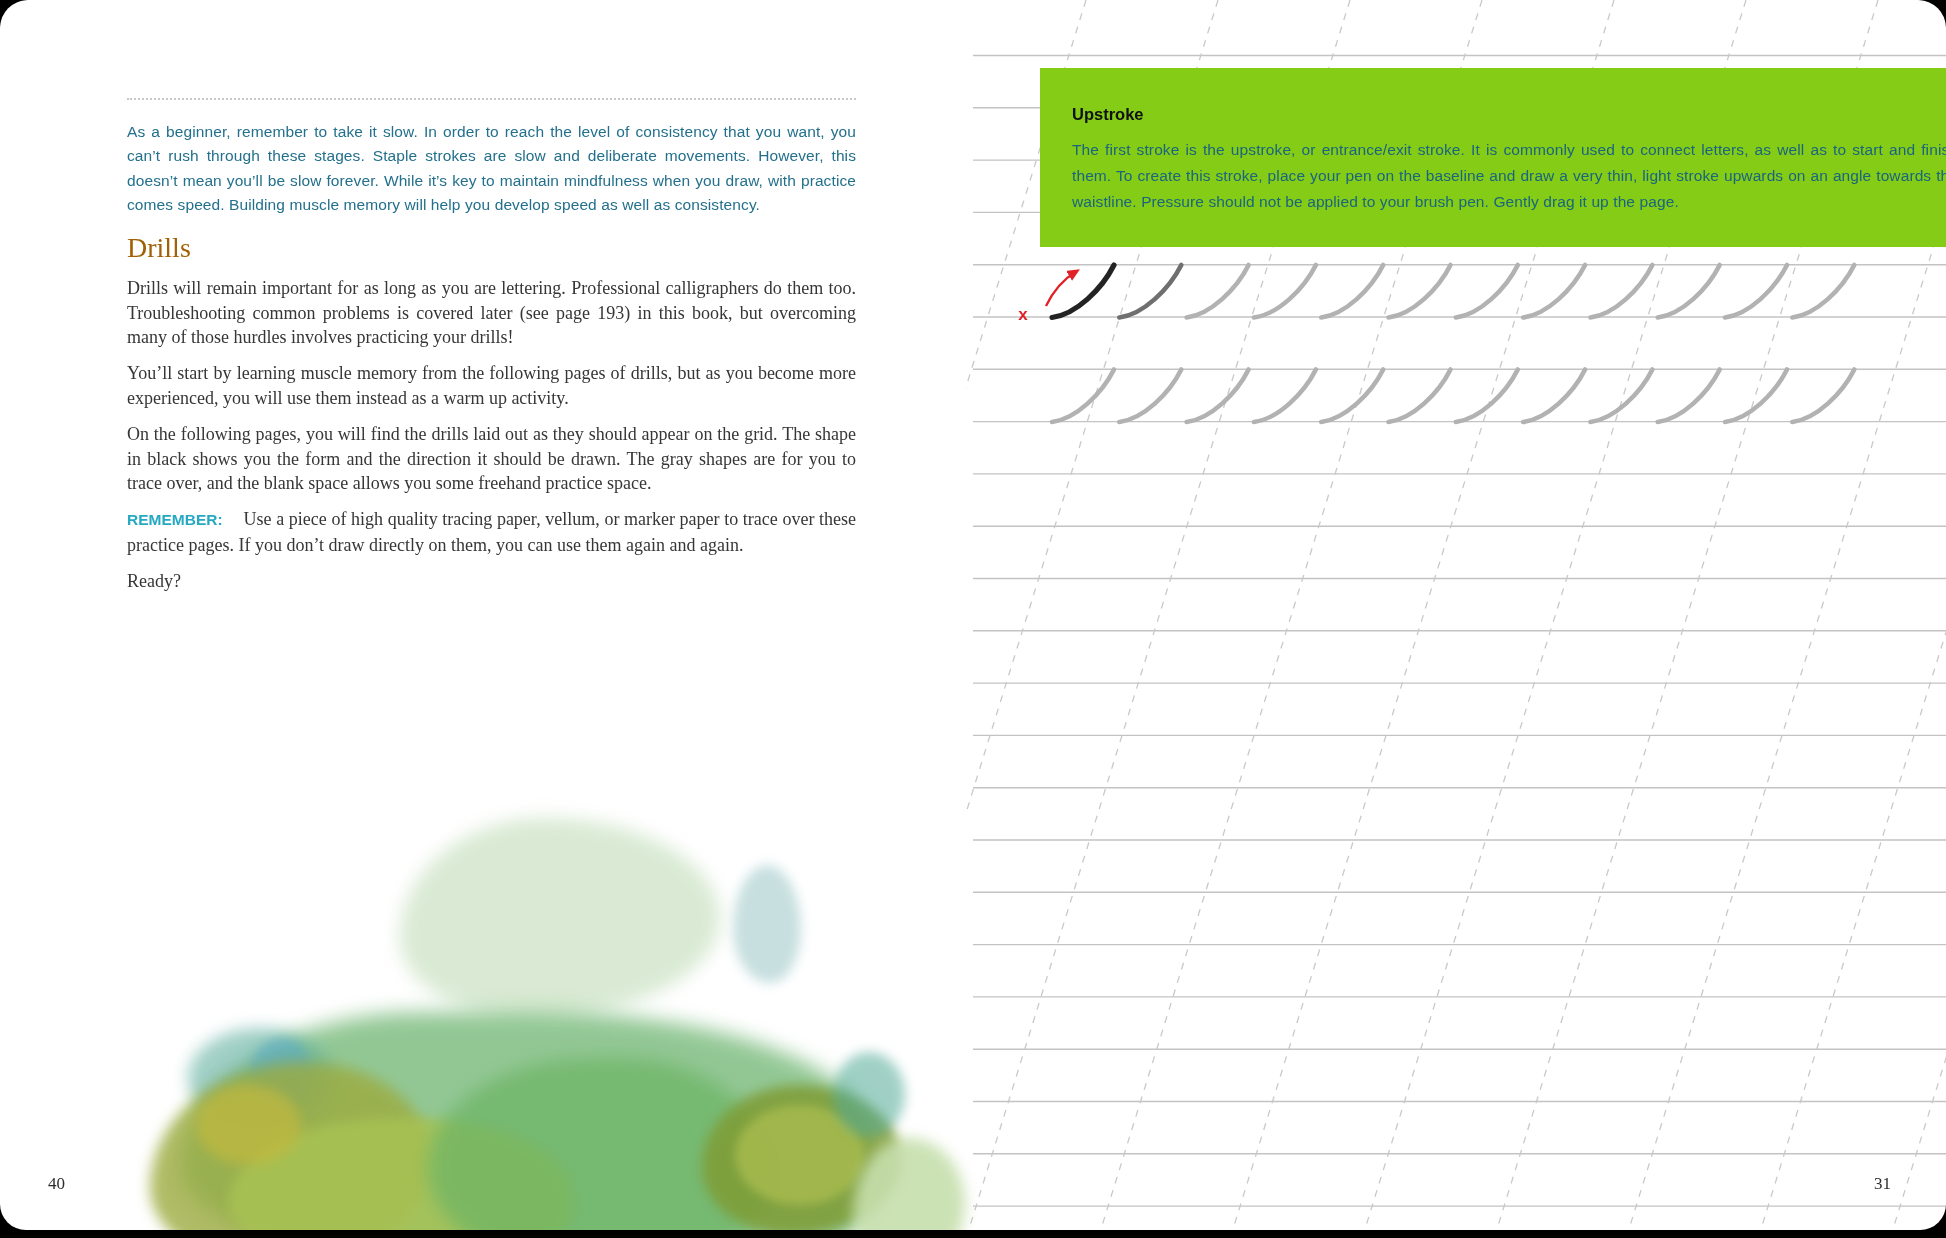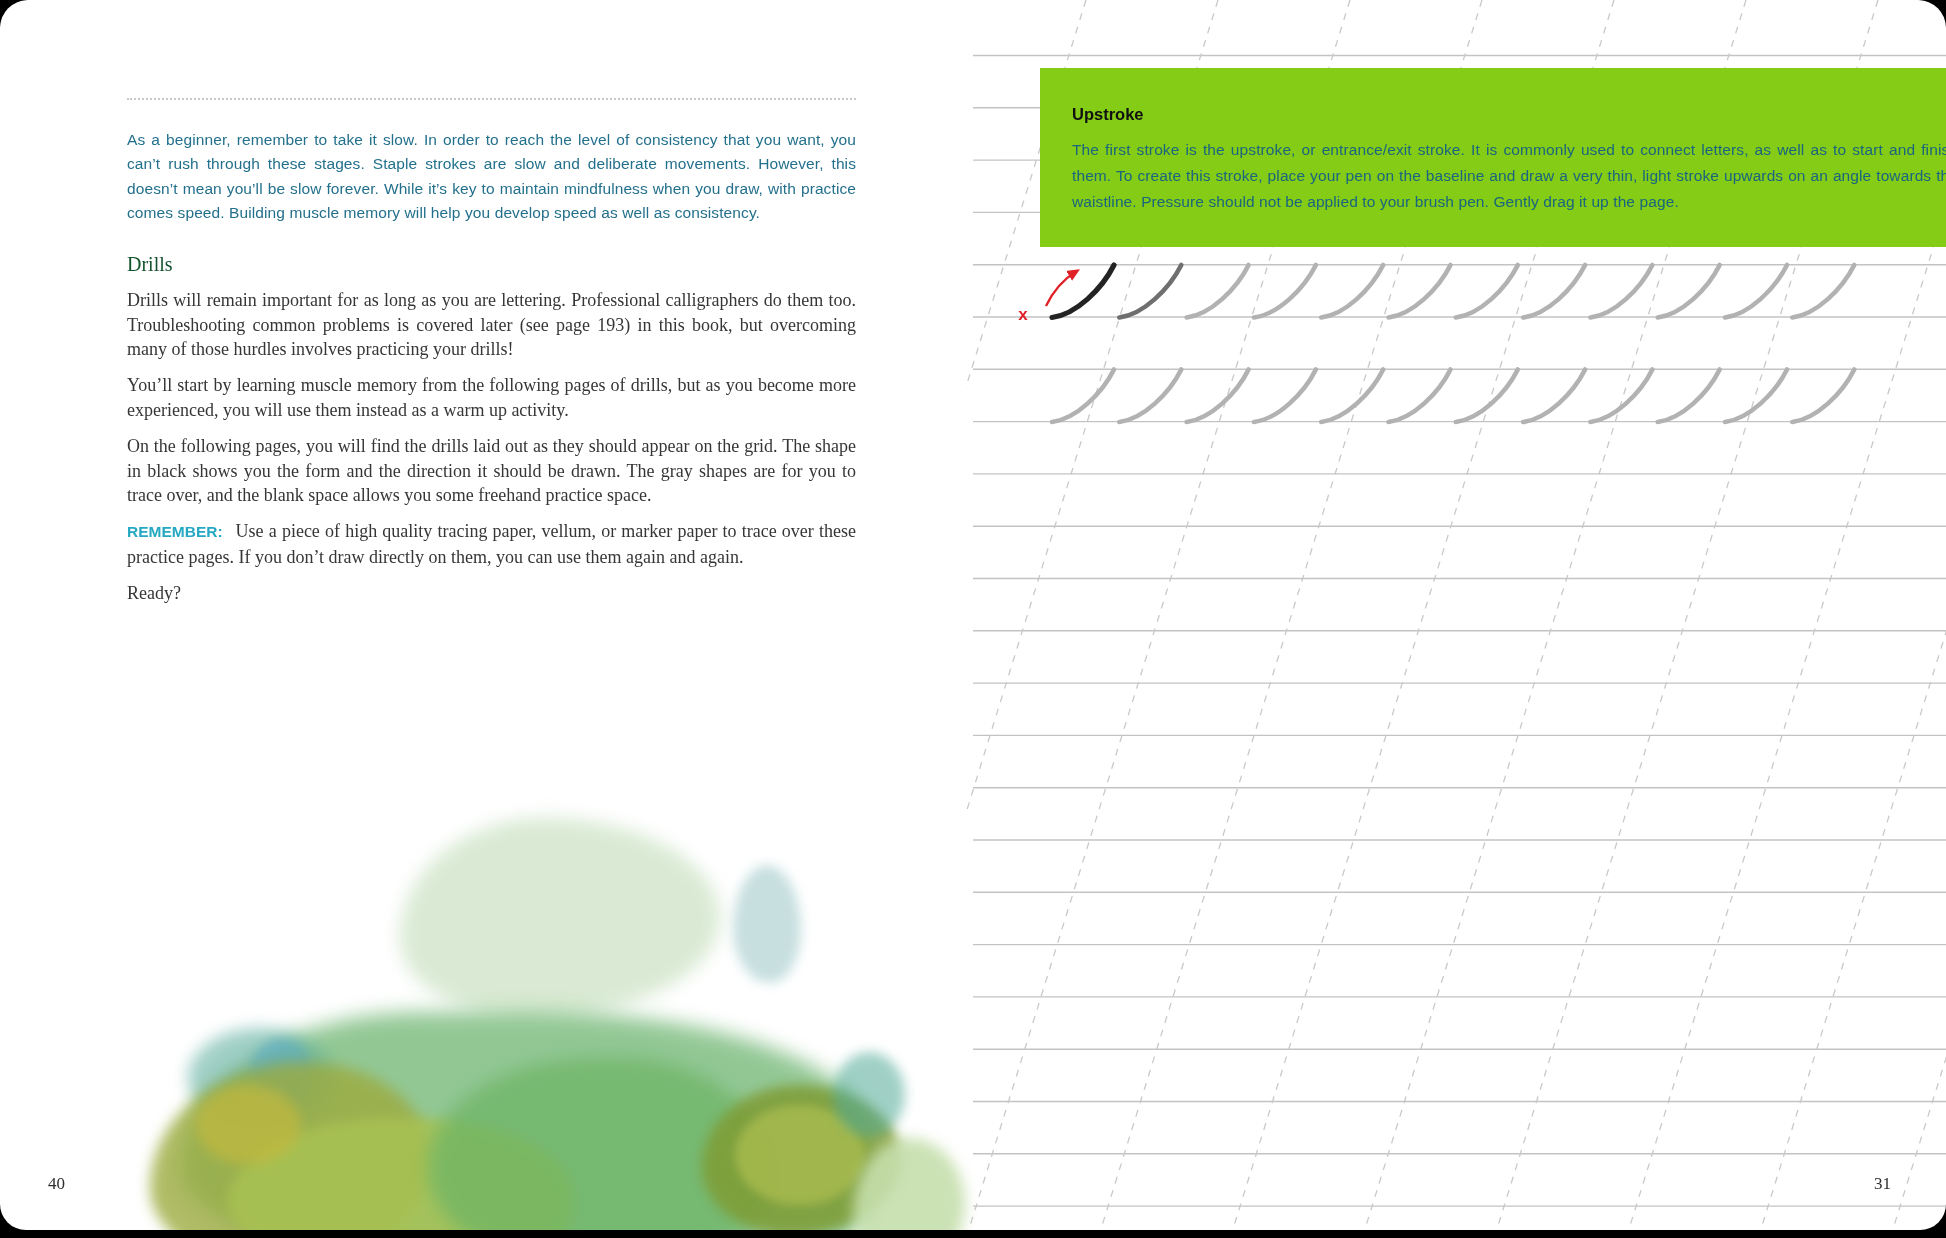--- a/index.html
+++ b/index.html
@@ -11,34 +11,34 @@
   }
   .page {
     position:absolute; left:0; top:0; width:1946px; height:1230px;
     background:#fff; border-radius:26px; overflow:hidden;
   }
   
   .left-col { position:absolute; left:127px; top:90px; width:729px; z-index:3; }
   .speed-heading { font-size:17px; font-weight:bold; color:#1e1e1e; letter-spacing:.2px; }
   .dotted-rule { margin-top:8px; border-bottom:2px dotted #c8c8c8; }
   .teal-para {
-    margin-top:28px; font-size:15.5px; line-height:24.3px; color:#23708c;
+    margin-top:20px; font-size:15.5px; line-height:24.3px; color:#23708c;
     text-align:justify; letter-spacing:.1px;
   }
   .drills-heading {
-    margin-top:28px; font-family:"Liberation Serif", serif; font-weight:500;
-    font-size:20px; color:#14532d;
+    margin-top:15px; font-family:"Liberation Serif", serif; font-weight:500;
+    font-size:28px; color:#a16207;
   }
   .serif-para {
     margin-top:12px; font-family:"Liberation Serif", serif;
     font-size:18px; line-height:24.4px; color:#363636; text-align:justify;
   }
   .remember-label {
     font-family:"Liberation Sans", sans-serif; font-weight:bold;
-    font-size:15.5px; color:#25a9c2; margin-right:13px;
+    font-size:15.5px; color:#25a9c2; margin-right:21px;
   }
   .page-num {
     position:absolute; z-index:3; font-family:"Liberation Serif", serif;
     font-size:17px; color:#2e2e2e;
   }
   .page-num.left  { left:48px;  top:1174px; }
   .page-num.right { left:1874px; top:1174px; }
   
   .callout {
     position:absolute; left:1040px; top:68px; width:946px; height:179px;

